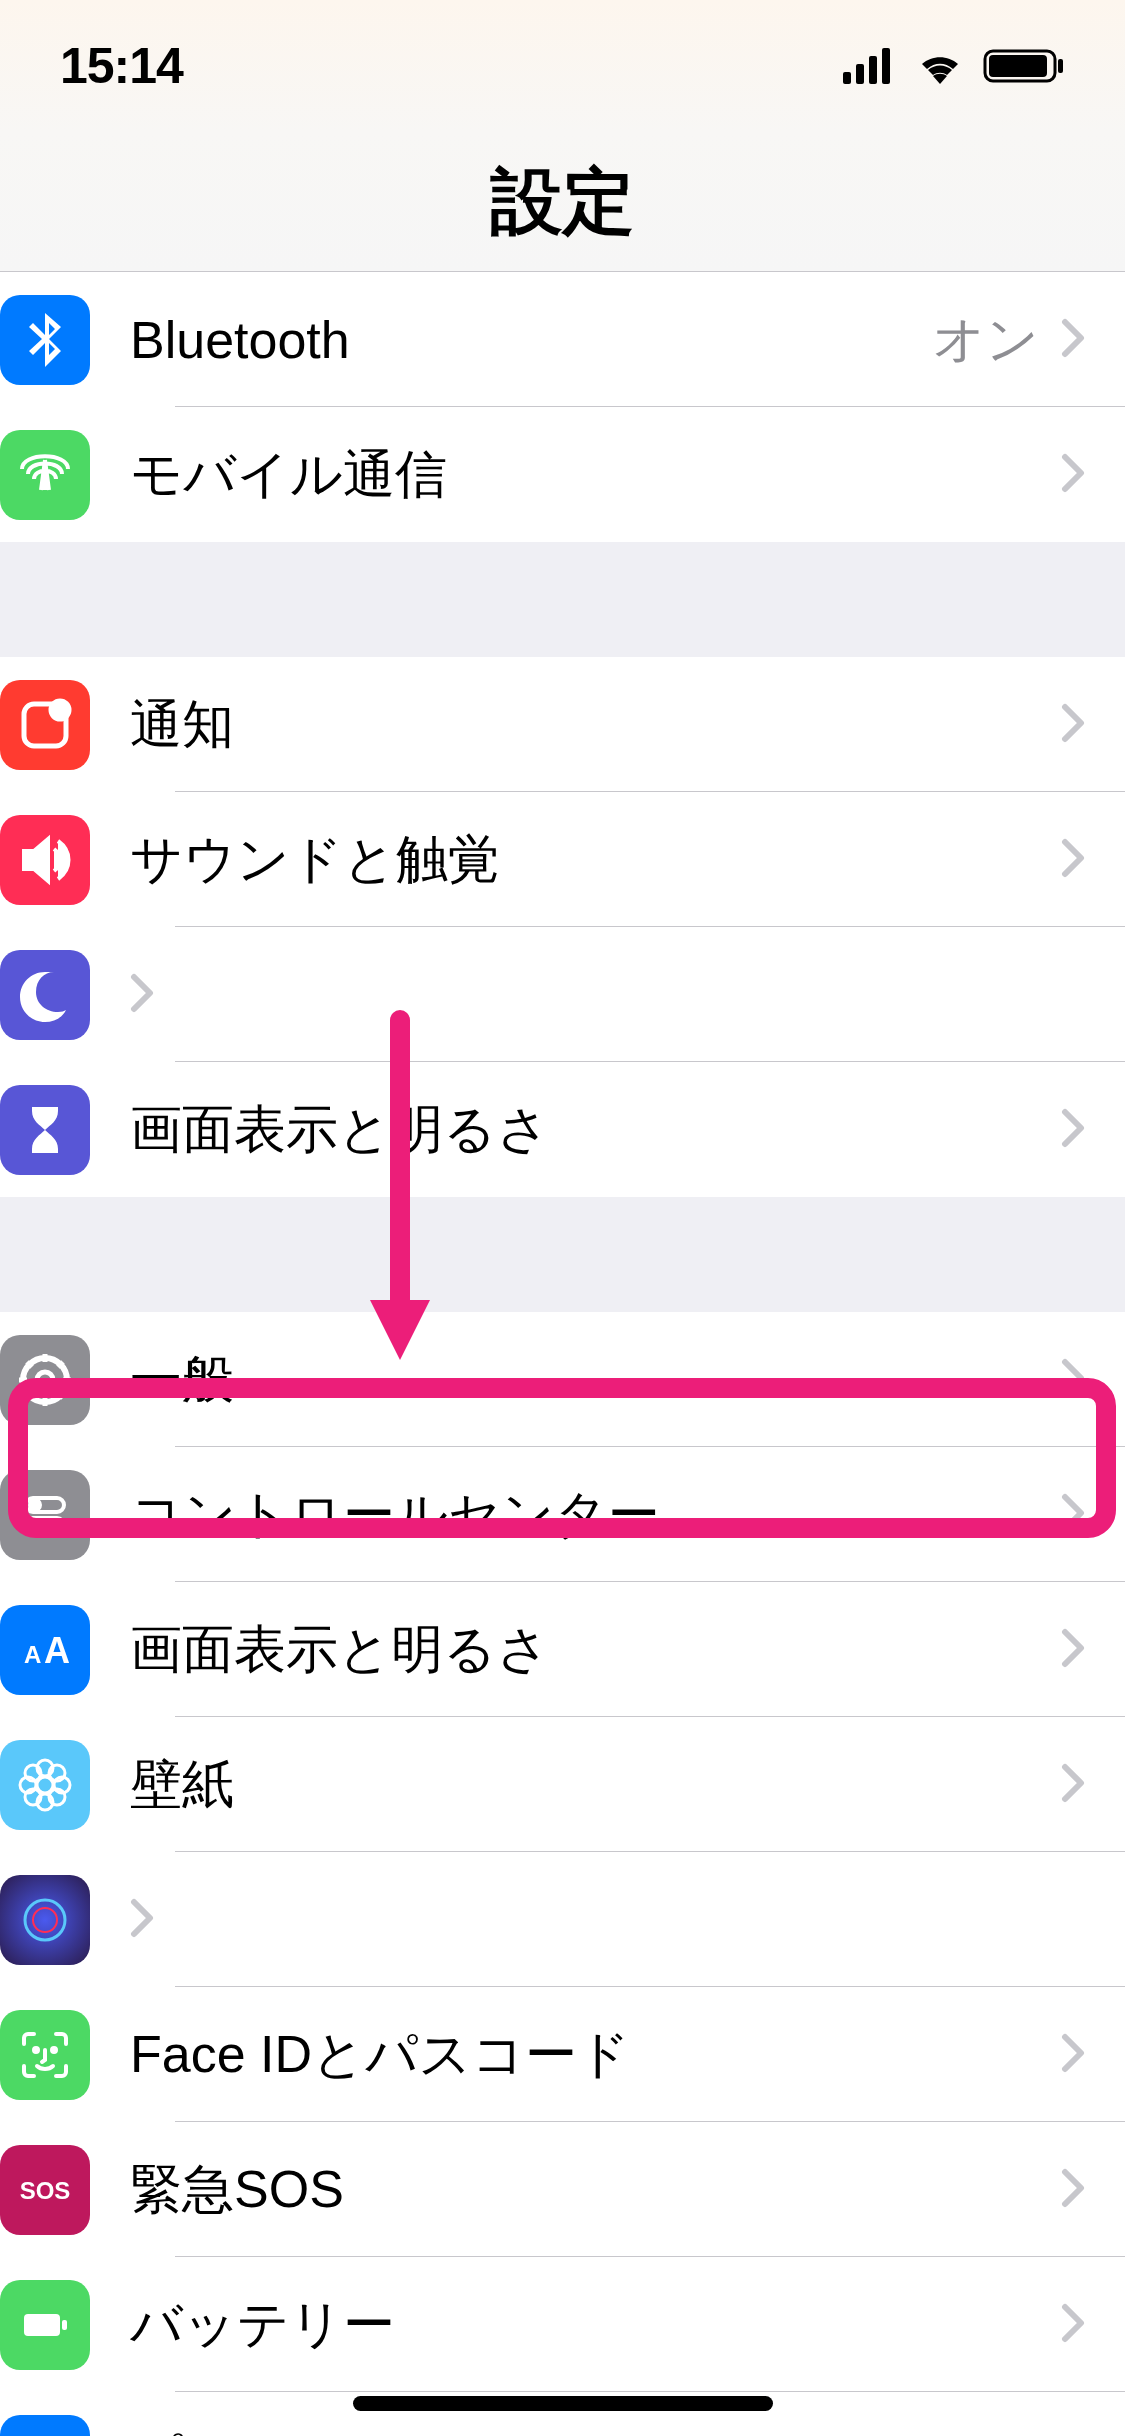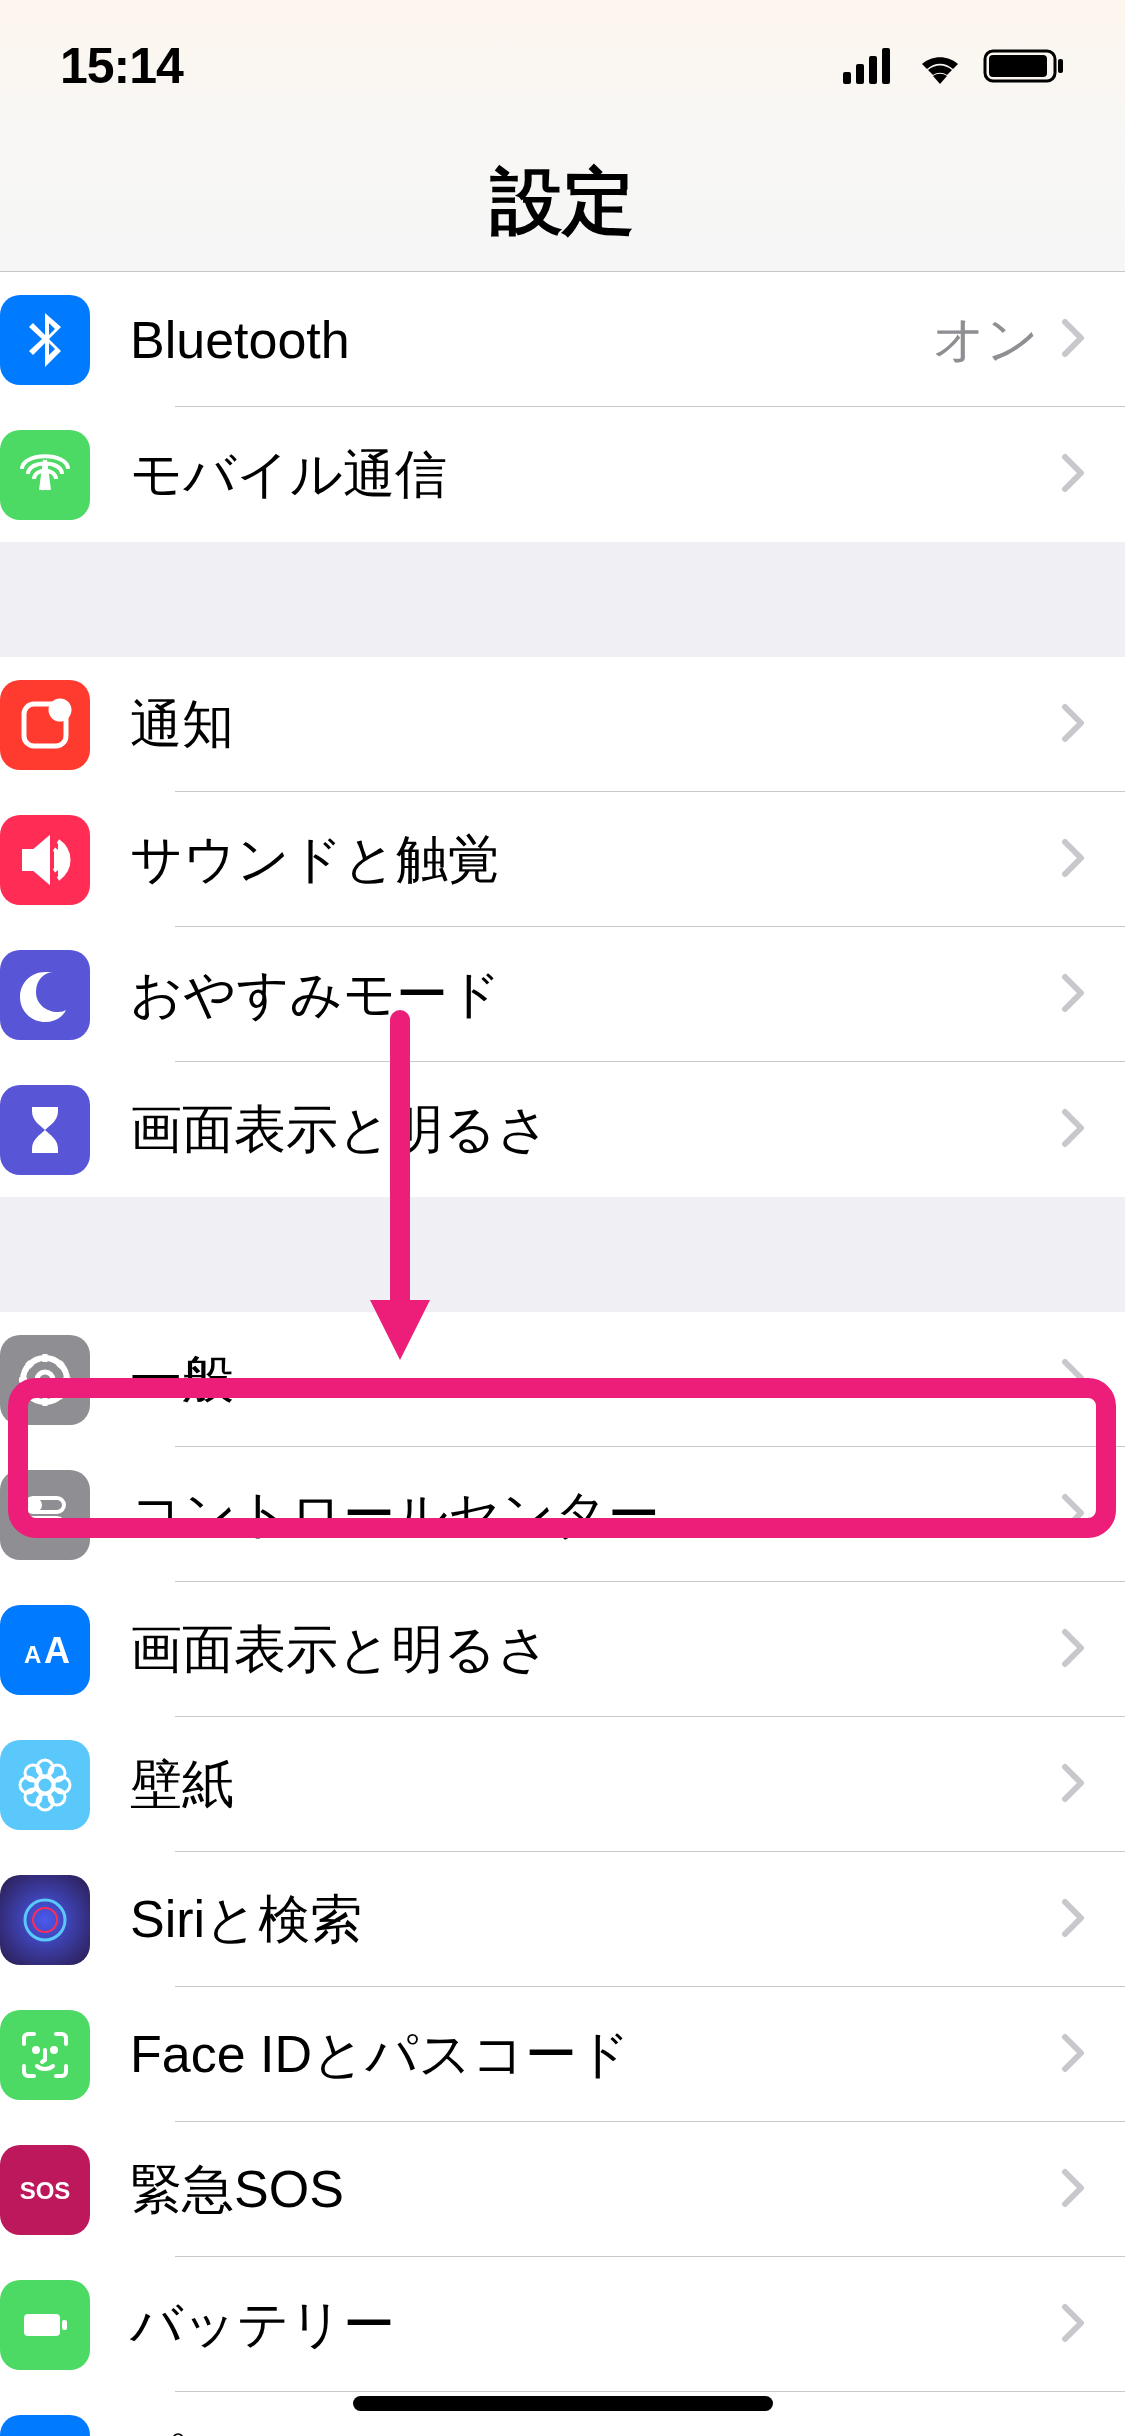--- a/index.html
+++ b/index.html
@@ -258,21 +258,20 @@
         </svg>
     </div>
     <div class="row-divider"></div>
   </div>
   <div class="row">
     <div class="icon-box bg-purple">
       <svg viewBox="0 0 62 62" fill="#fff">
           <path d="M40 8 C30 8 22 16 22 28 C22 40 32 48 44 48 C48 48 50 47 52 46 C48 54 40 58 31 58 C17 58 6 47 6 33 C6 19 17 8 31 8 C34 8 37 8 40 8 Z"></path>
         </svg>
     </div>
-    <div class="row-label">おやすみモード</div>
     <div class="chevron">
       <svg viewBox="0 0 24 40">
           <path d="M4 4 L20 20 L4 36" stroke="#c7c7cc" stroke-width="6" fill="none" stroke-linecap="round" stroke-linejoin="round"></path>
         </svg>
     </div>
     <div class="row-divider"></div>
   </div>
   <div class="row">
     <div class="icon-box bg-purple">
       <svg viewBox="0 0 62 62" fill="#fff">
@@ -361,21 +360,20 @@
     </div>
     <div class="row-divider"></div>
   </div>
   <div class="row">
     <div class="icon-box bg-siri">
       <svg viewBox="0 0 62 62">
           <circle cx="31" cy="31" r="20" fill="none" stroke="#5ac8fa" stroke-width="3"></circle>
           <circle cx="31" cy="31" r="12" fill="none" stroke="#ff2d55" stroke-width="2"></circle>
         </svg>
     </div>
-    <div class="row-label">Siriと検索</div>
     <div class="chevron">
       <svg viewBox="0 0 24 40">
           <path d="M4 4 L20 20 L4 36" stroke="#c7c7cc" stroke-width="6" fill="none" stroke-linecap="round" stroke-linejoin="round"></path>
         </svg>
     </div>
     <div class="row-divider"></div>
   </div>
   <div class="row">
     <div class="icon-box bg-faceid">
       <svg viewBox="0 0 62 62" fill="none" stroke="#fff" stroke-width="4" stroke-linecap="round">

